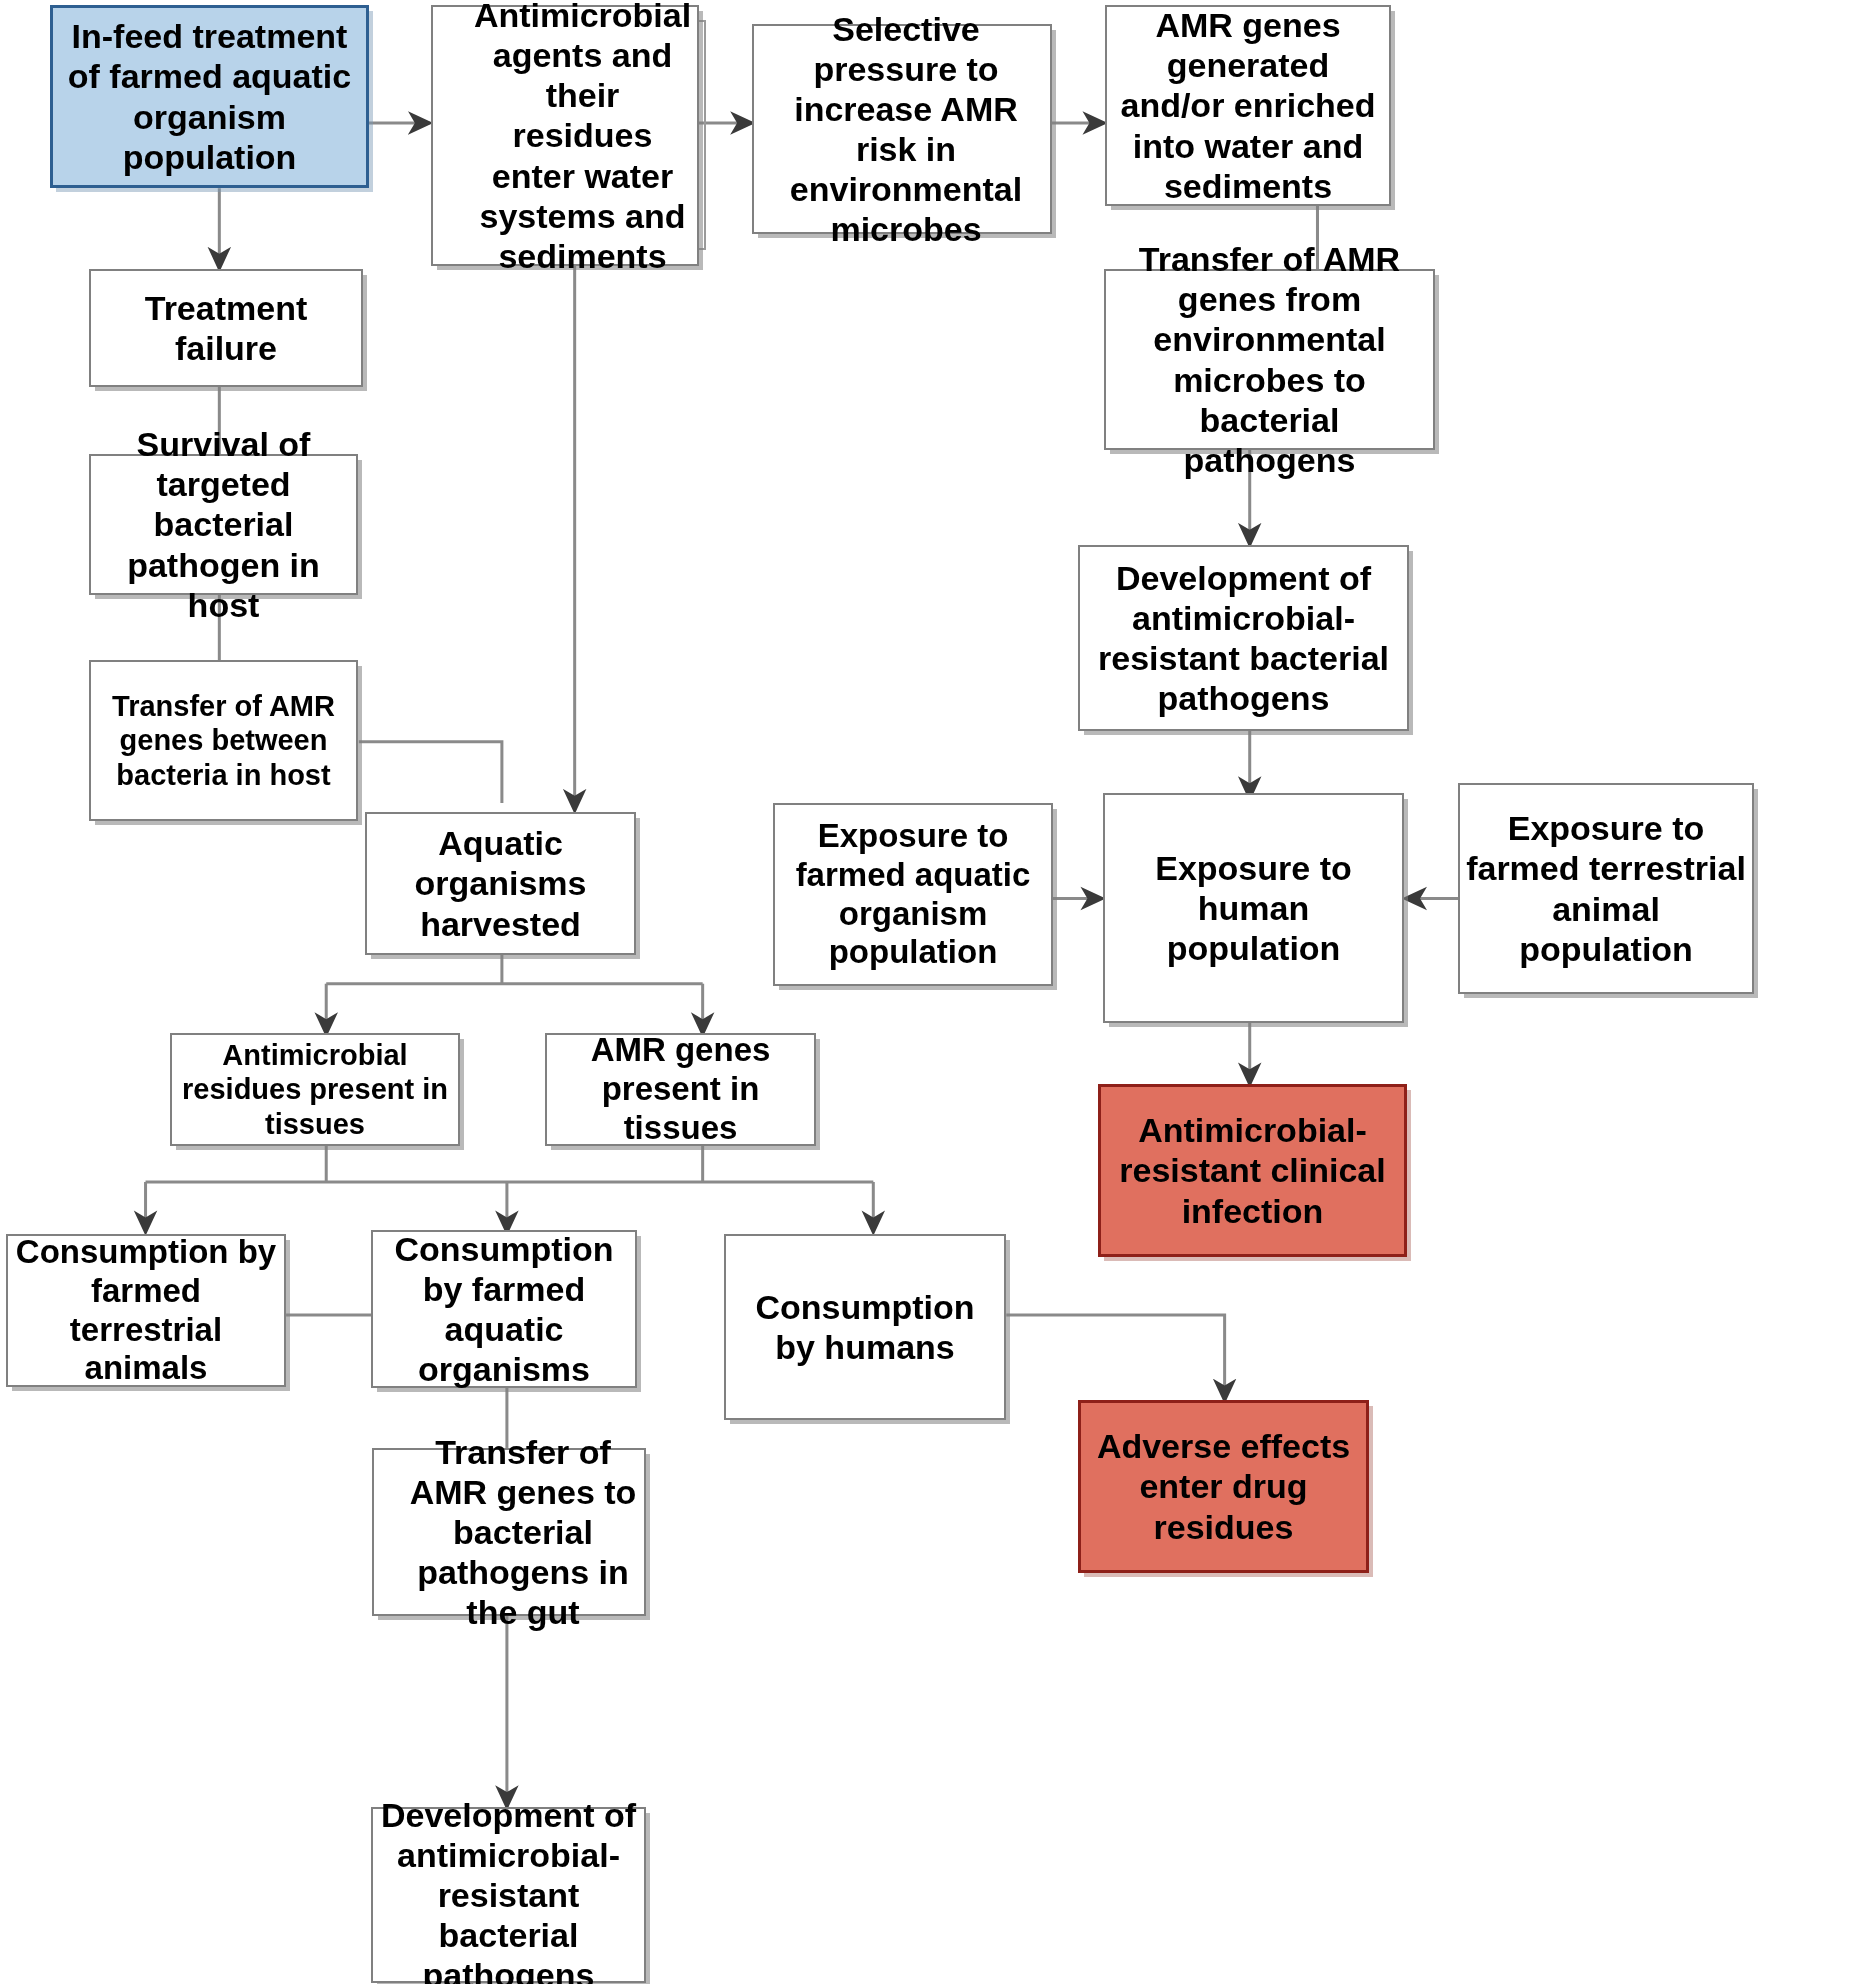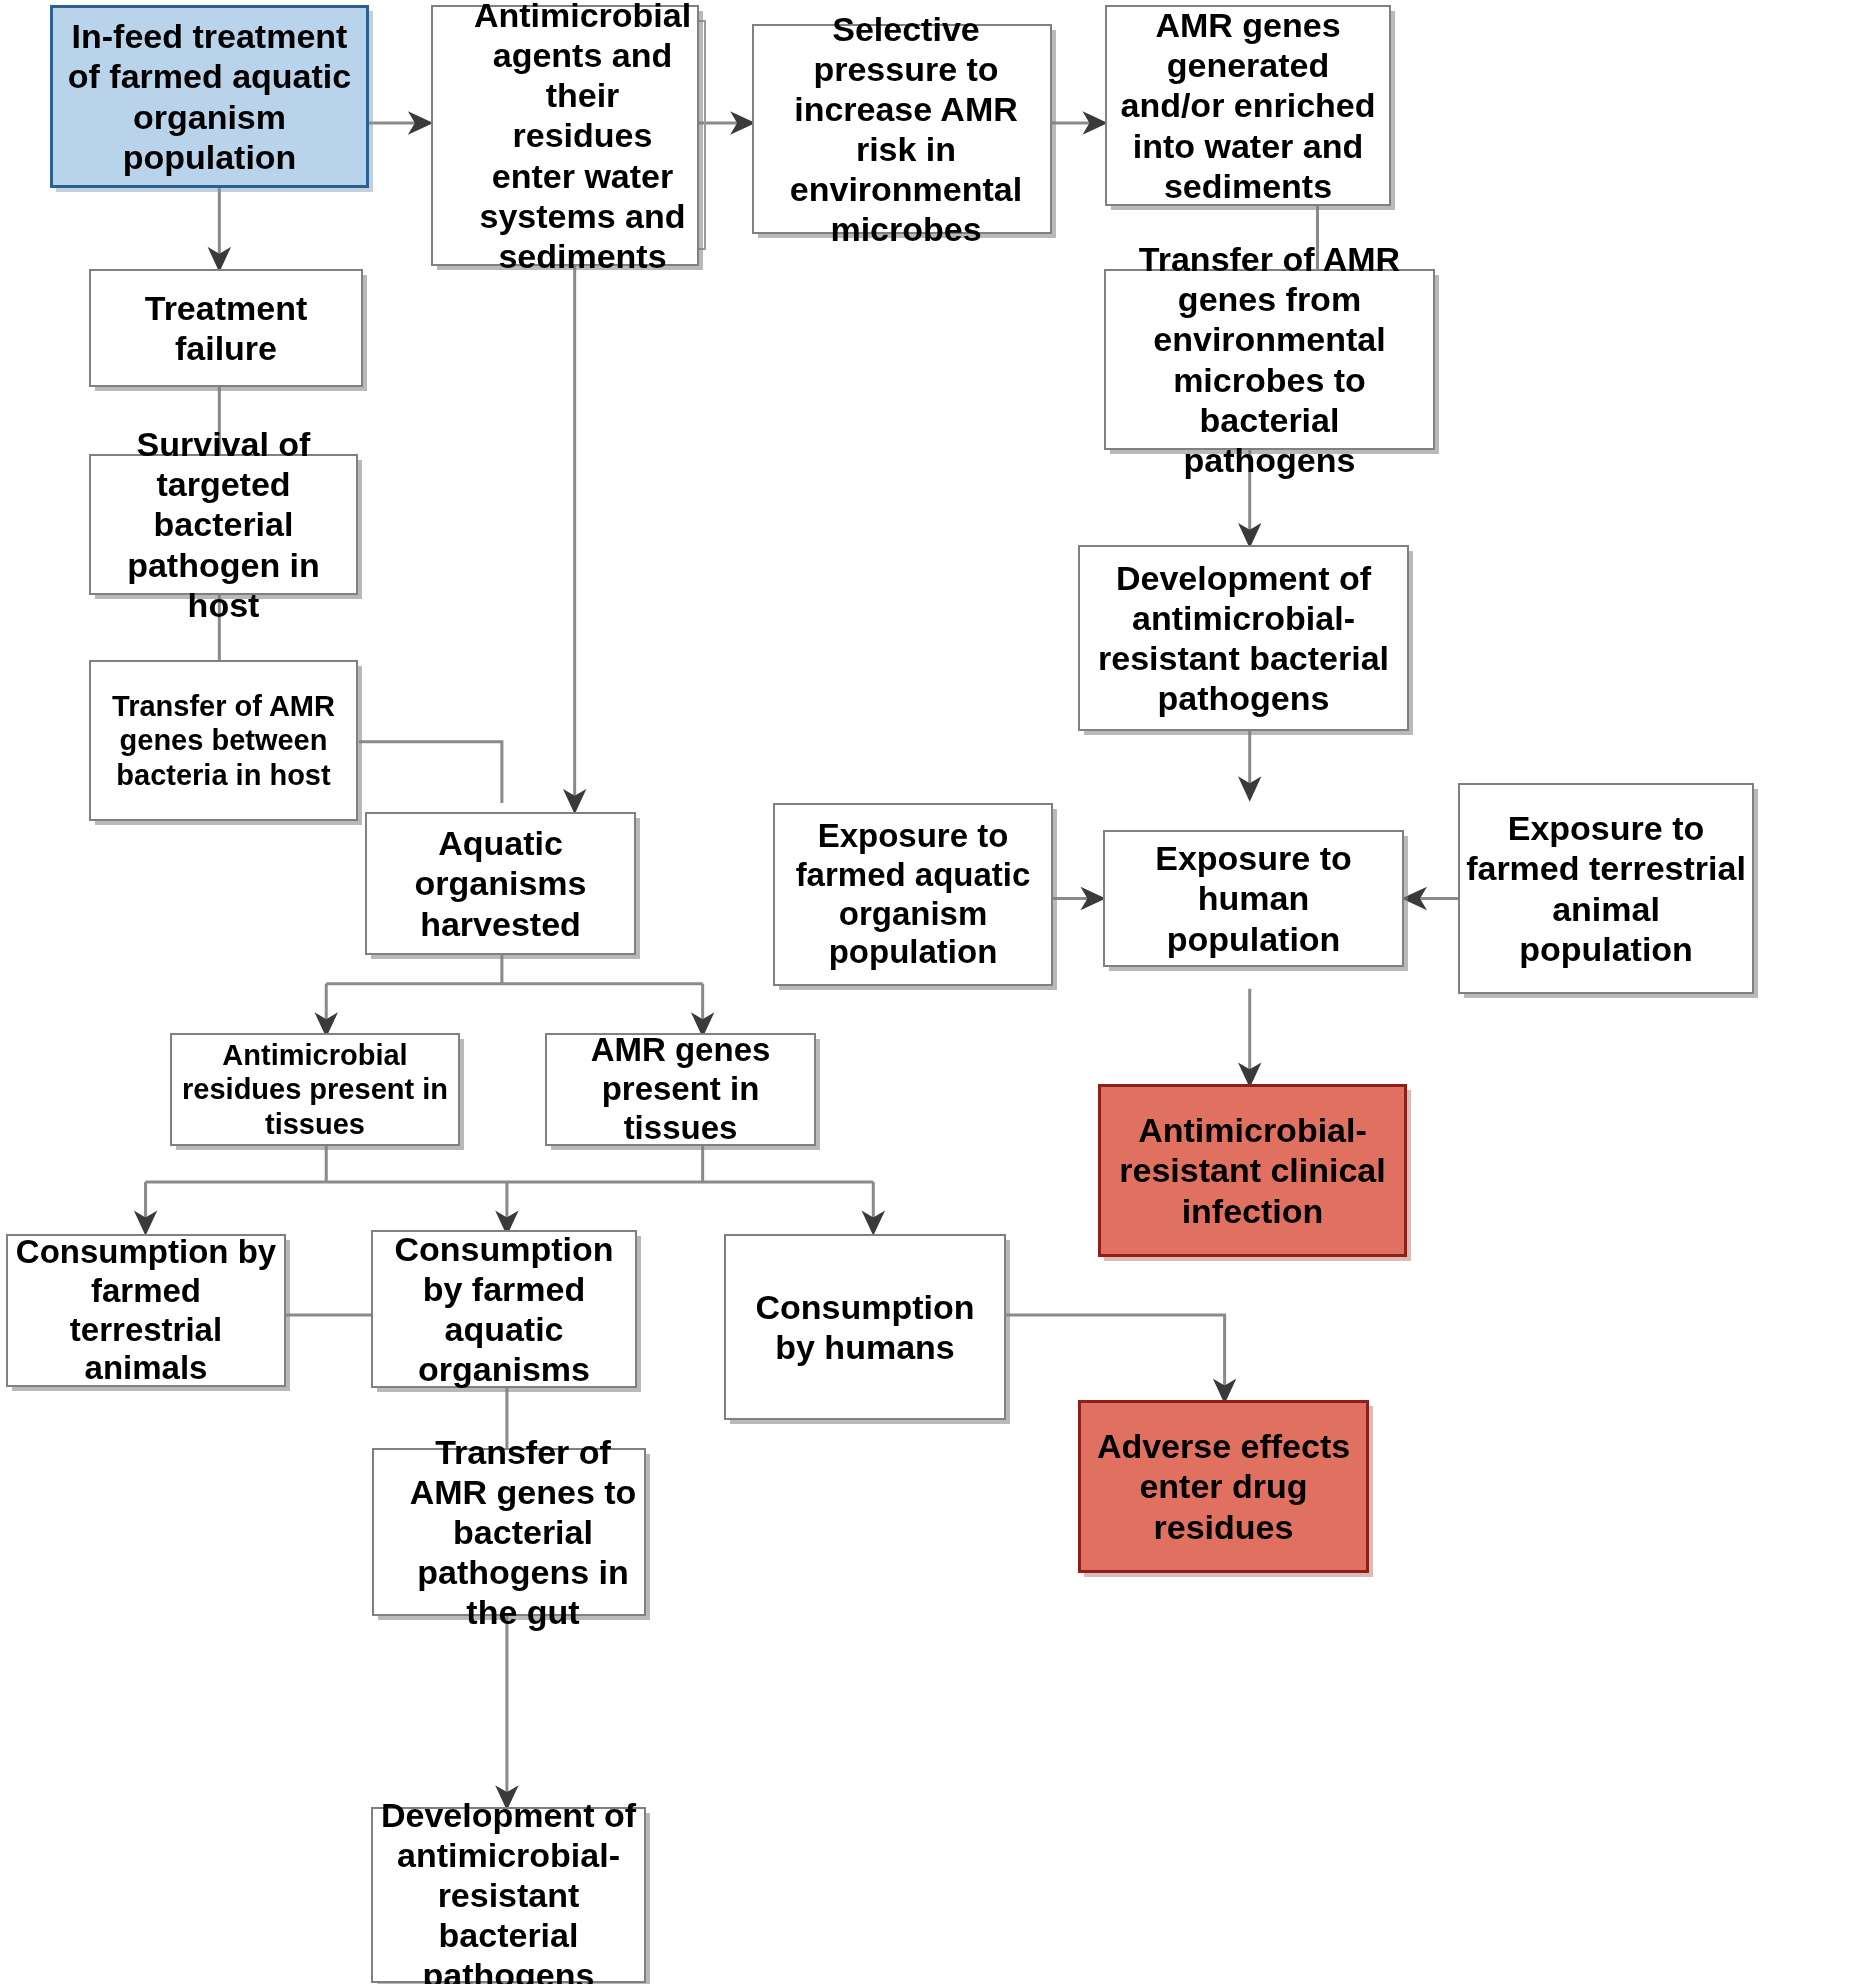--- a/index.html
+++ b/index.html
@@ -158,21 +158,21 @@
   </div>
 
   <div class="node fs-66" style="left:773px; top:803px; width:280px; height:183px;">
     <span class="txt">Exposure to farmed aquatic organism population</span>
   </div>
 
   <div class="node fs-70" style="left:365px; top:812px; width:271px; height:143px;">
     <span class="txt">Aquatic organisms harvested</span>
   </div>
 
-  <div class="node fs-70" style="left:1103px; top:830px; width:301px; height:137px;">
+  <div class="node fs-70" style="left:1103px; top:793px; width:301px; height:230px;">
     <span class="txt">Exposure to human population</span>
   </div>
 
   <div class="node fs-70" style="left:1458px; top:783px; width:296px; height:211px;">
     <span class="txt">Exposure to farmed terrestrial animal population</span>
   </div>
 
   <div class="node red fs-70" style="left:1098px; top:1084px; width:309px; height:173px;">
     <span class="txt">Antimicrobial-resistant clinical infection</span>
   </div>

